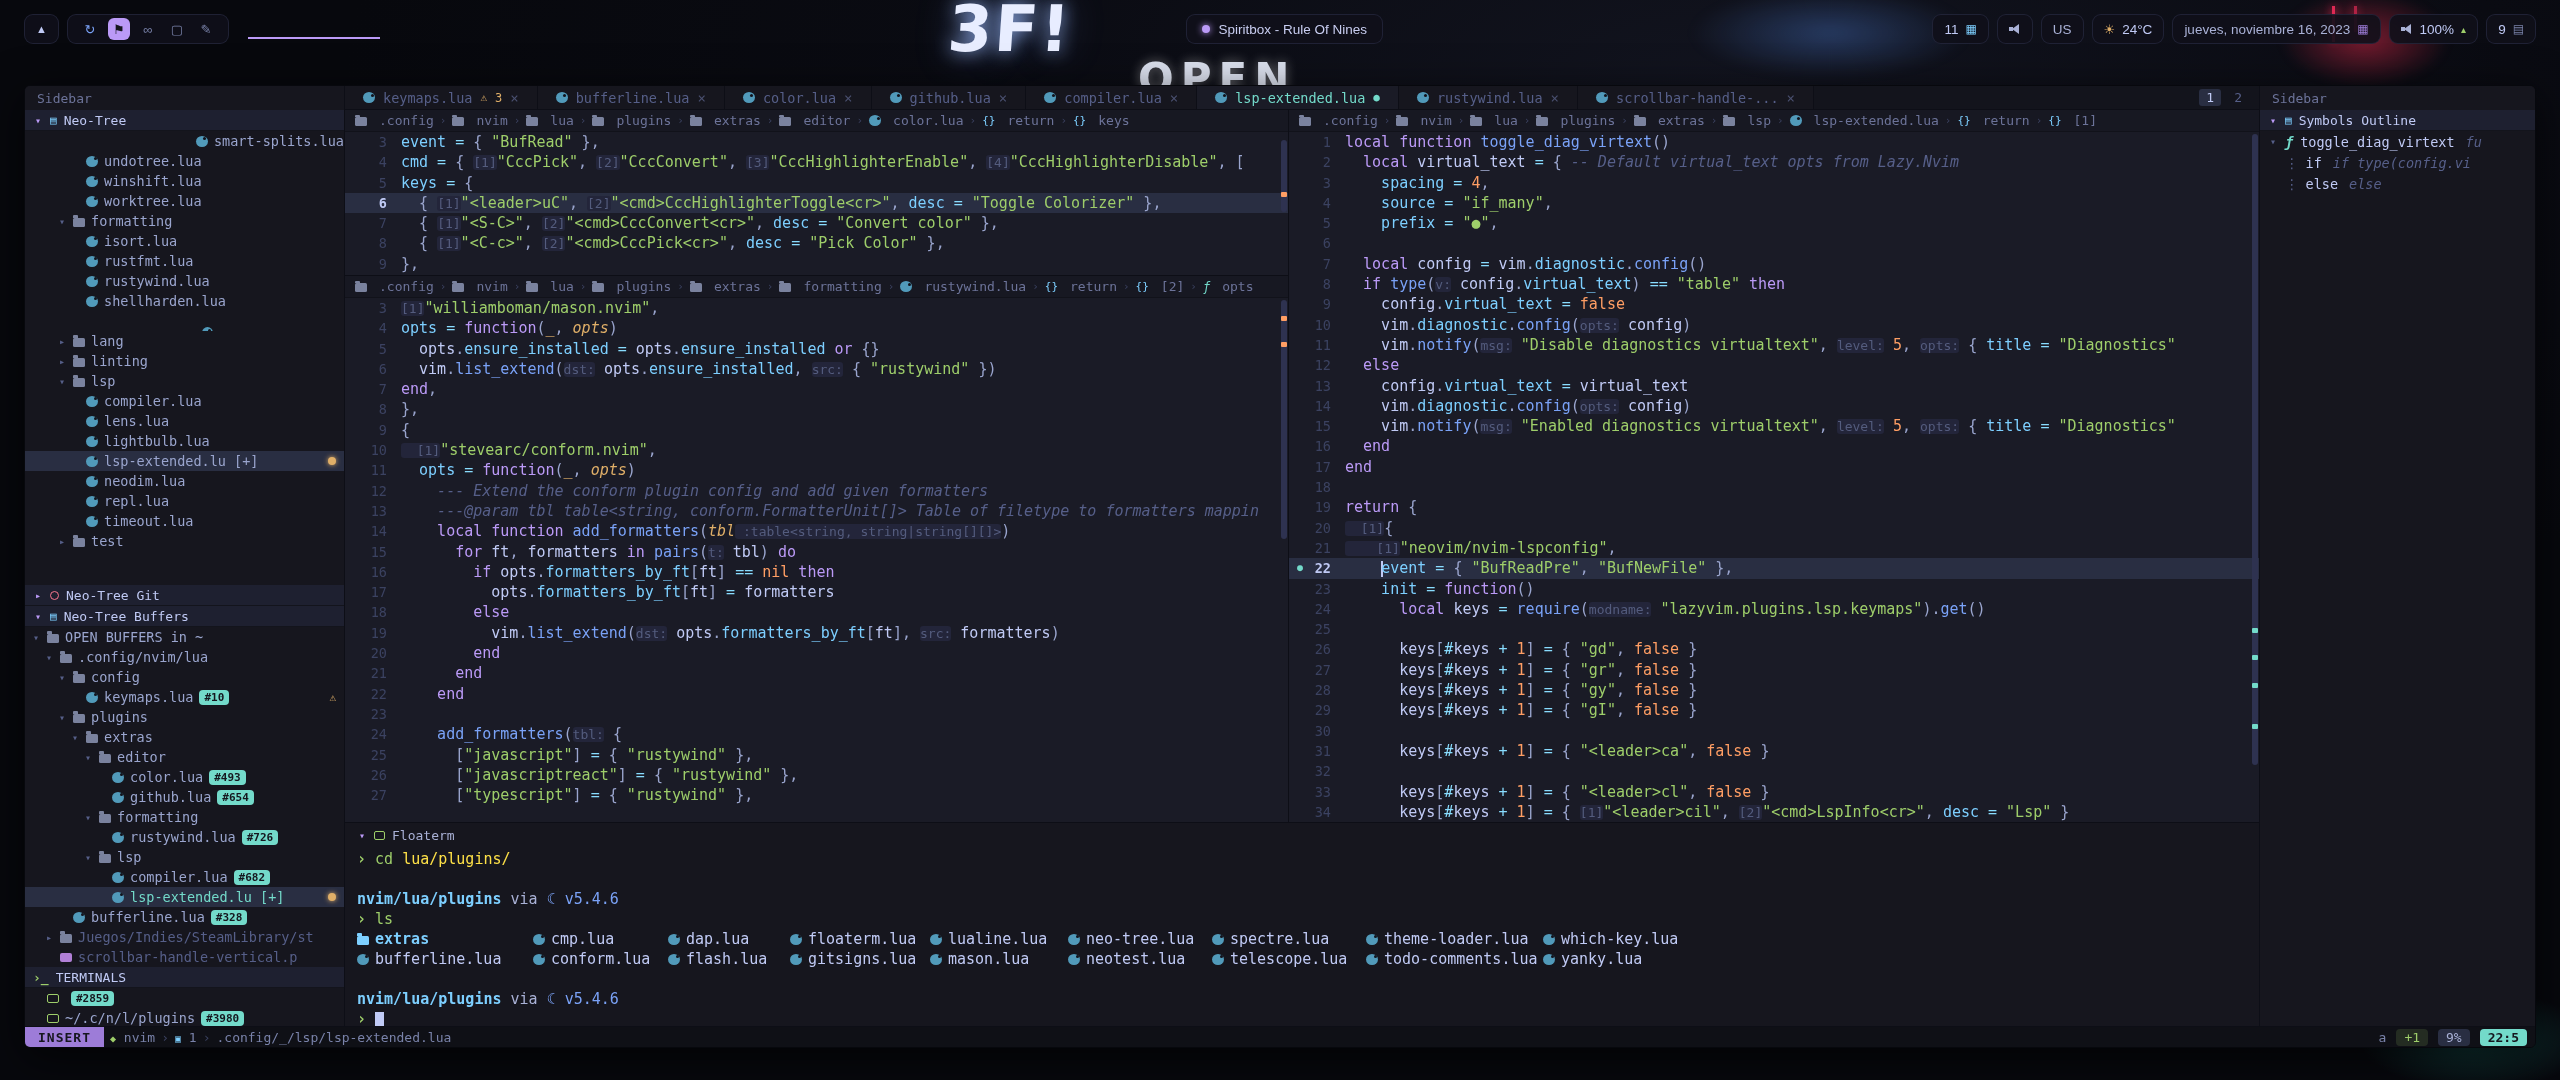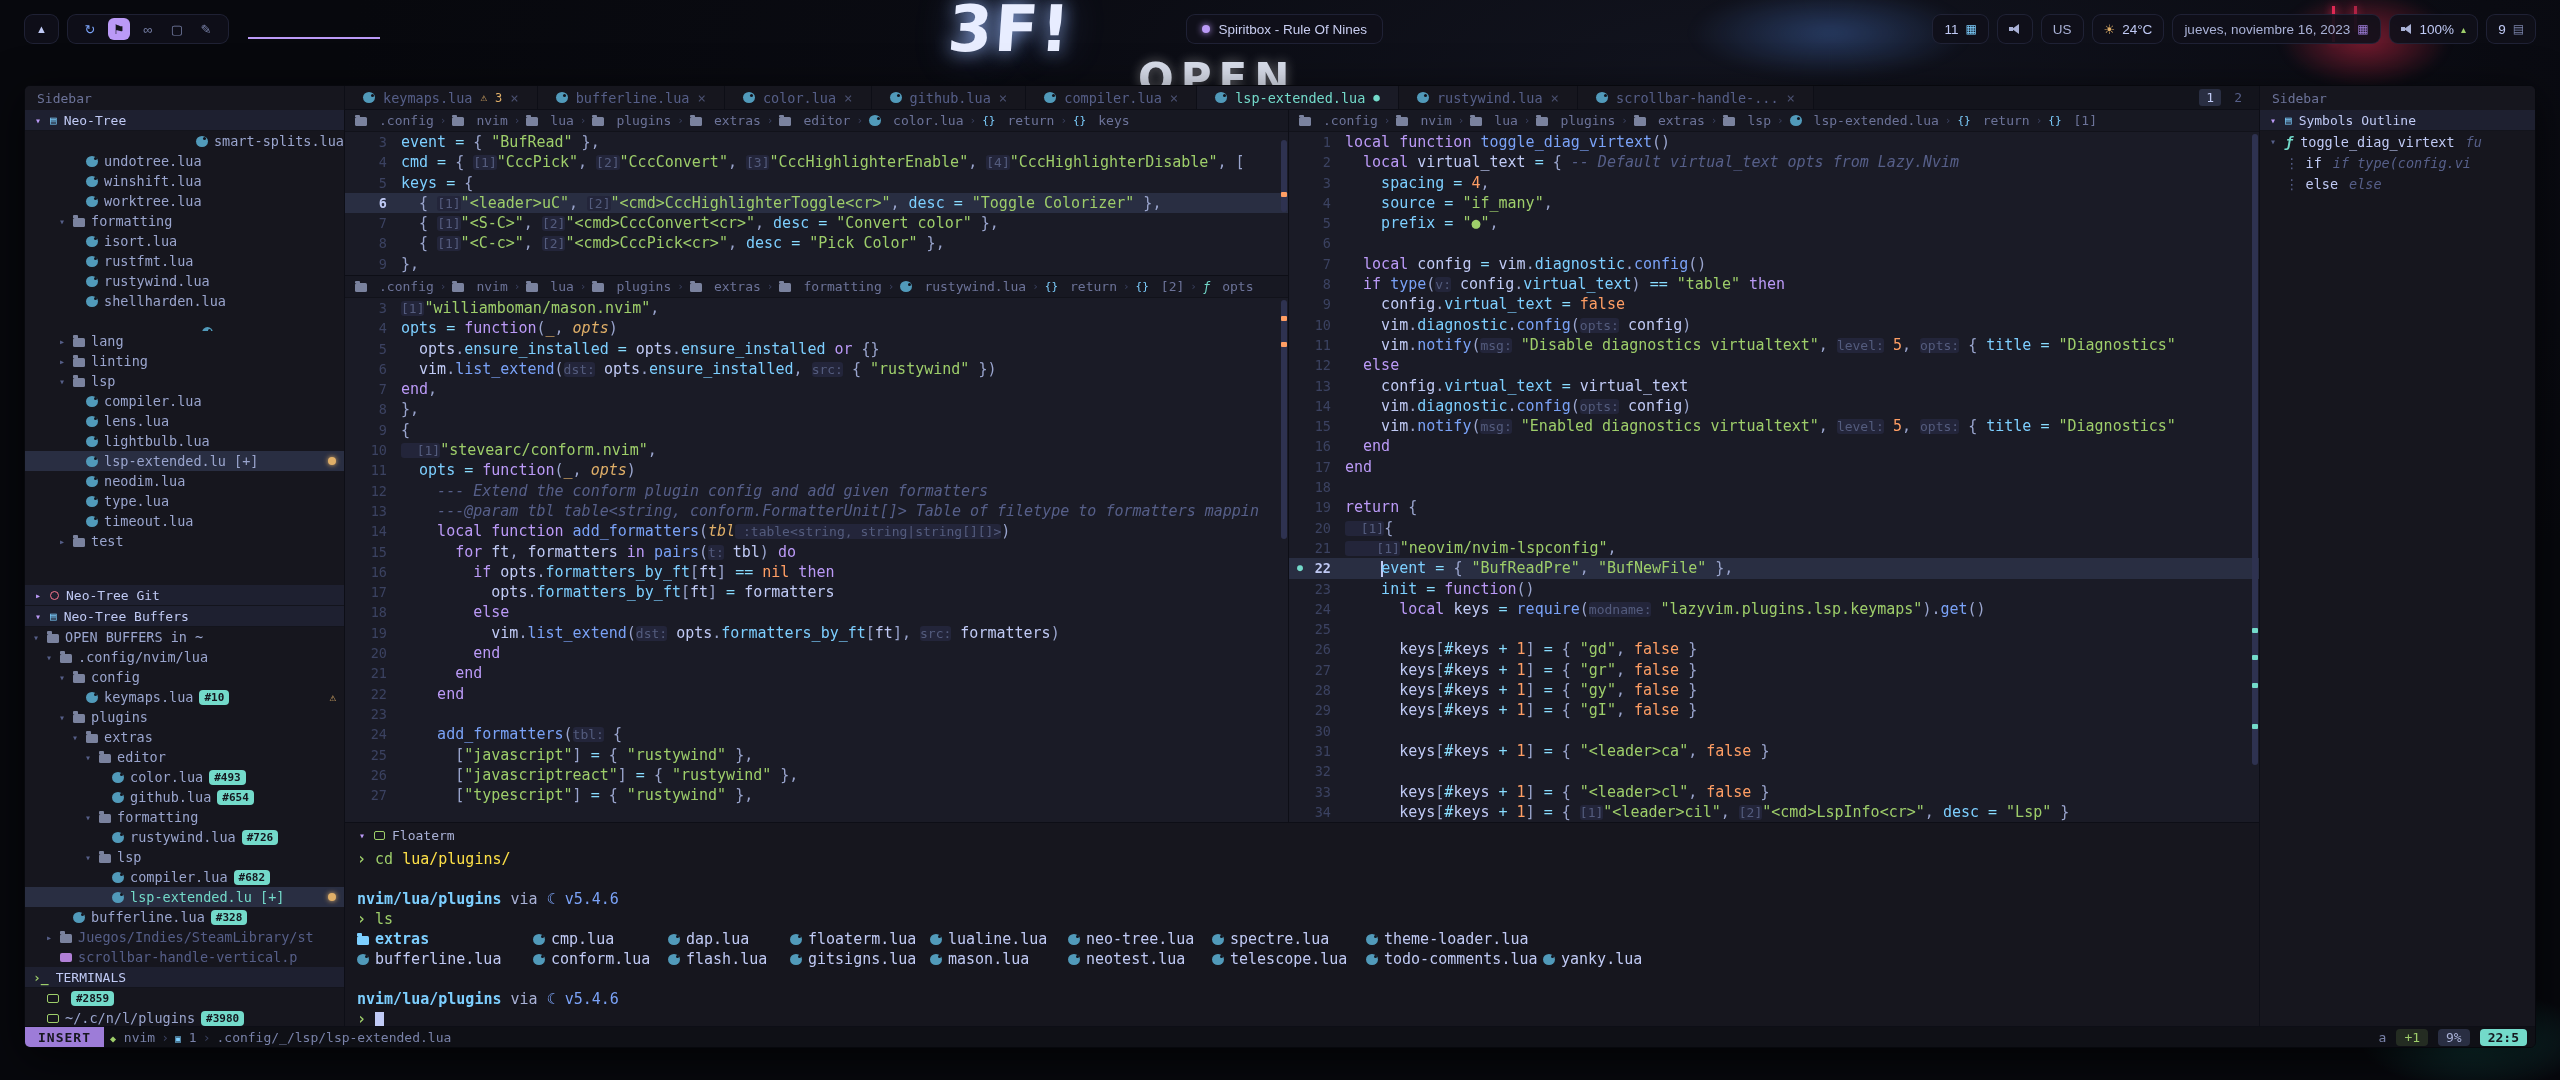--- a/index.html
+++ b/index.html
@@ -318,21 +318,21 @@
               <span class="bulb right"></span>
             </div>
             <div class="trow" style="padding-left: 45px;">
               <span class="chev"> </span>
               <span class="fico ico-lua"></span>
               <span class="tlabel">neodim.lua</span>
             </div>
             <div class="trow" style="padding-left: 45px;">
               <span class="chev"> </span>
               <span class="fico ico-lua"></span>
-              <span class="tlabel">type.lua</span>
+              <span class="tlabel">repl.lua</span>
             </div>
             <div class="trow" style="padding-left: 45px;">
               <span class="chev"> </span>
               <span class="fico ico-lua"></span>
               <span class="tlabel">timeout.lua</span>
             </div>
             <div class="trow" style="padding-left: 32px;">
               <span class="chev">▸</span>
               <span class="fico ico-folder"></span>
               <span class="tlabel">test</span>
@@ -710,20 +710,23 @@
                   <span class="cname">lualine.lua</span>
                 </span><span class="cell">
                   <span class="fico ico-lua"></span>
                   <span class="cname">neo-tree.lua</span>
                 </span><span class="cell">
                   <span class="fico ico-lua"></span>
                   <span class="cname">spectre.lua</span>
                 </span><span class="cell">
                   <span class="fico ico-lua"></span>
                   <span class="cname">theme-loader.lua</span>
+                </span><span class="cell">
+                  <span class="fico ico-lua"></span>
+                  <span class="cname">which-key.lua</span>
                 </span></div><div class="trm-row trm-files"><span class="cell">
                   <span class="fico ico-lua"></span>
                   <span class="cname">bufferline.lua</span>
                 </span><span class="cell">
                   <span class="fico ico-lua"></span>
                   <span class="cname">conform.lua</span>
                 </span><span class="cell">
                   <span class="fico ico-lua"></span>
                   <span class="cname">flash.lua</span>
                 </span><span class="cell">

